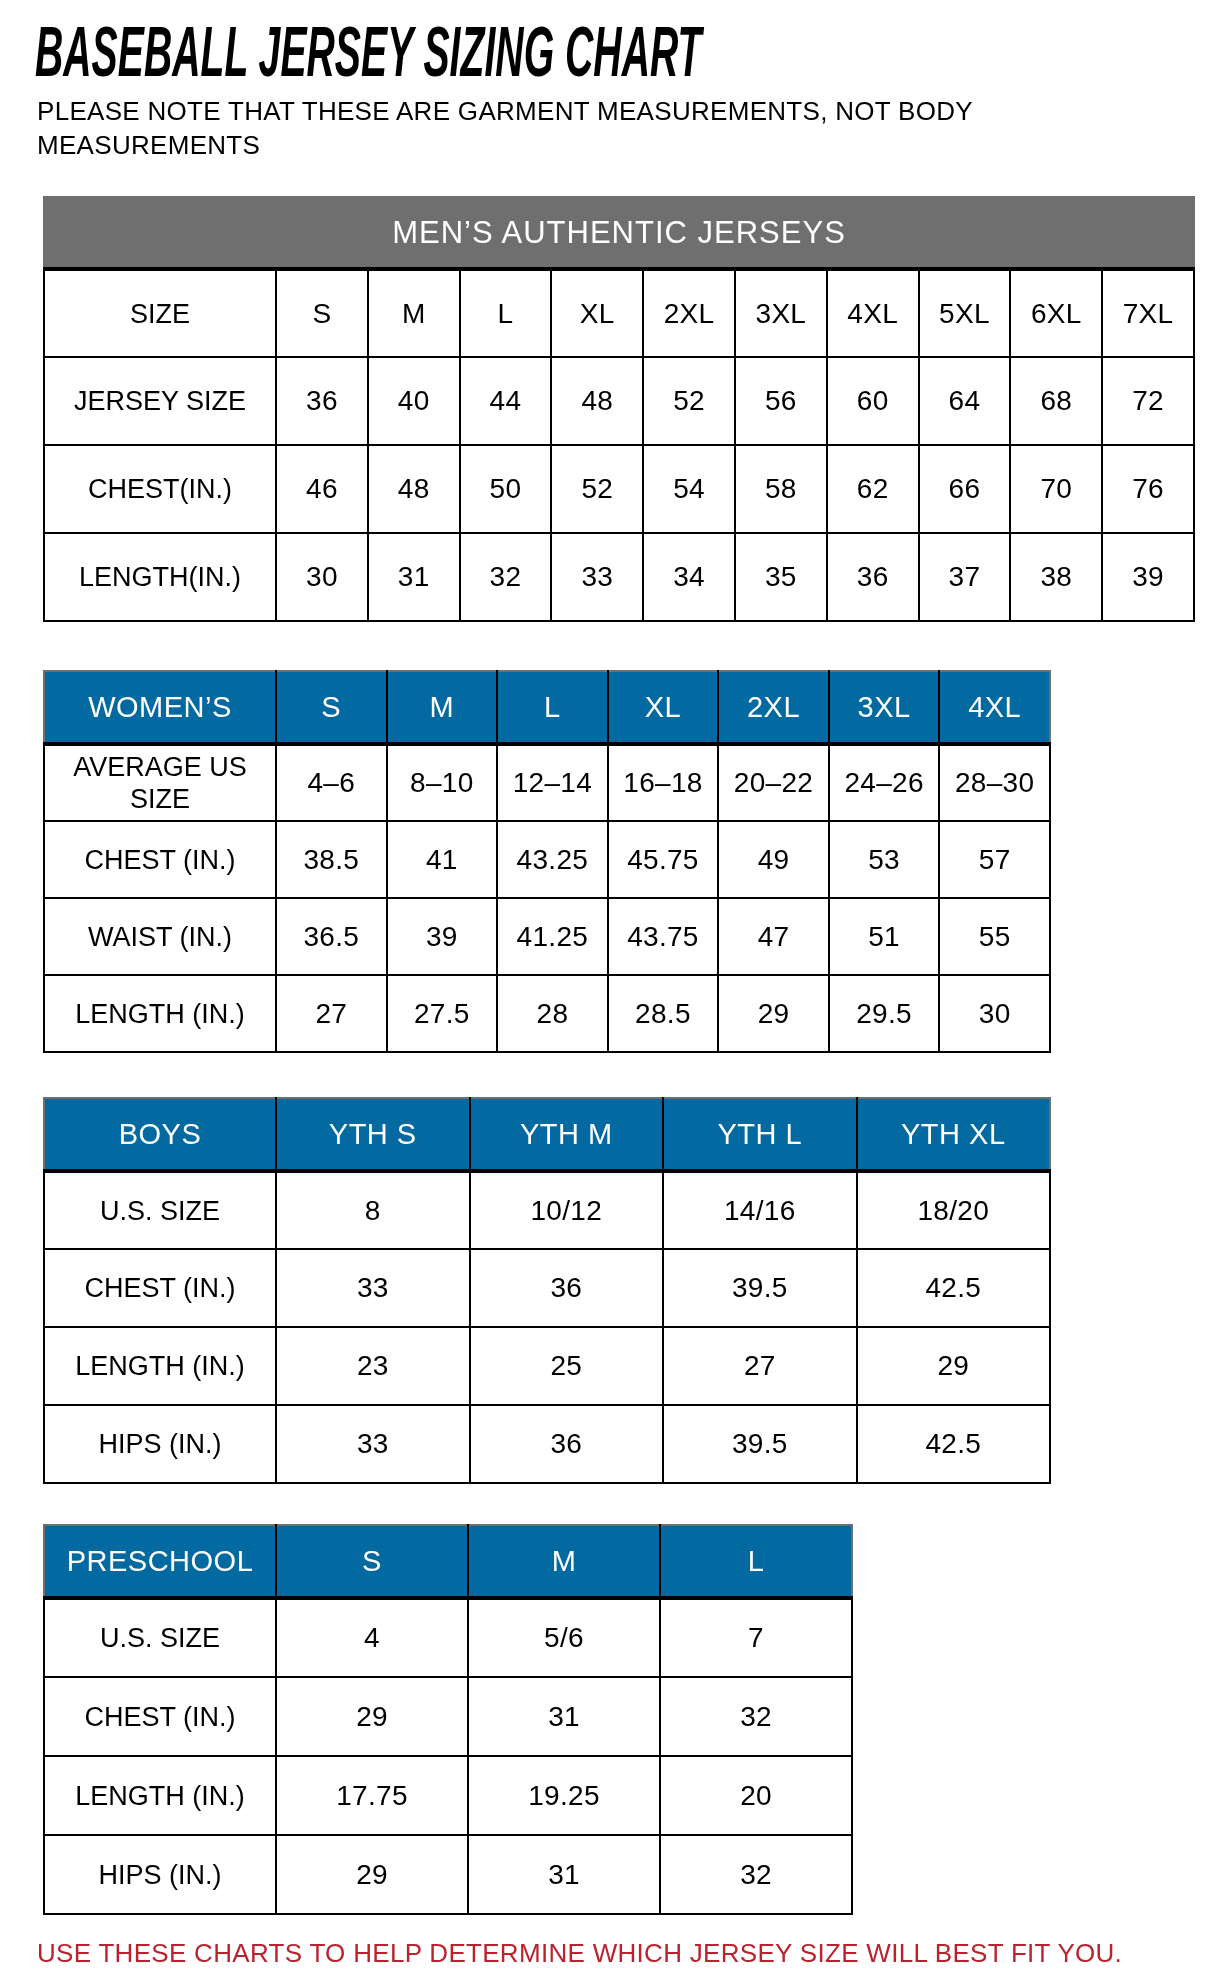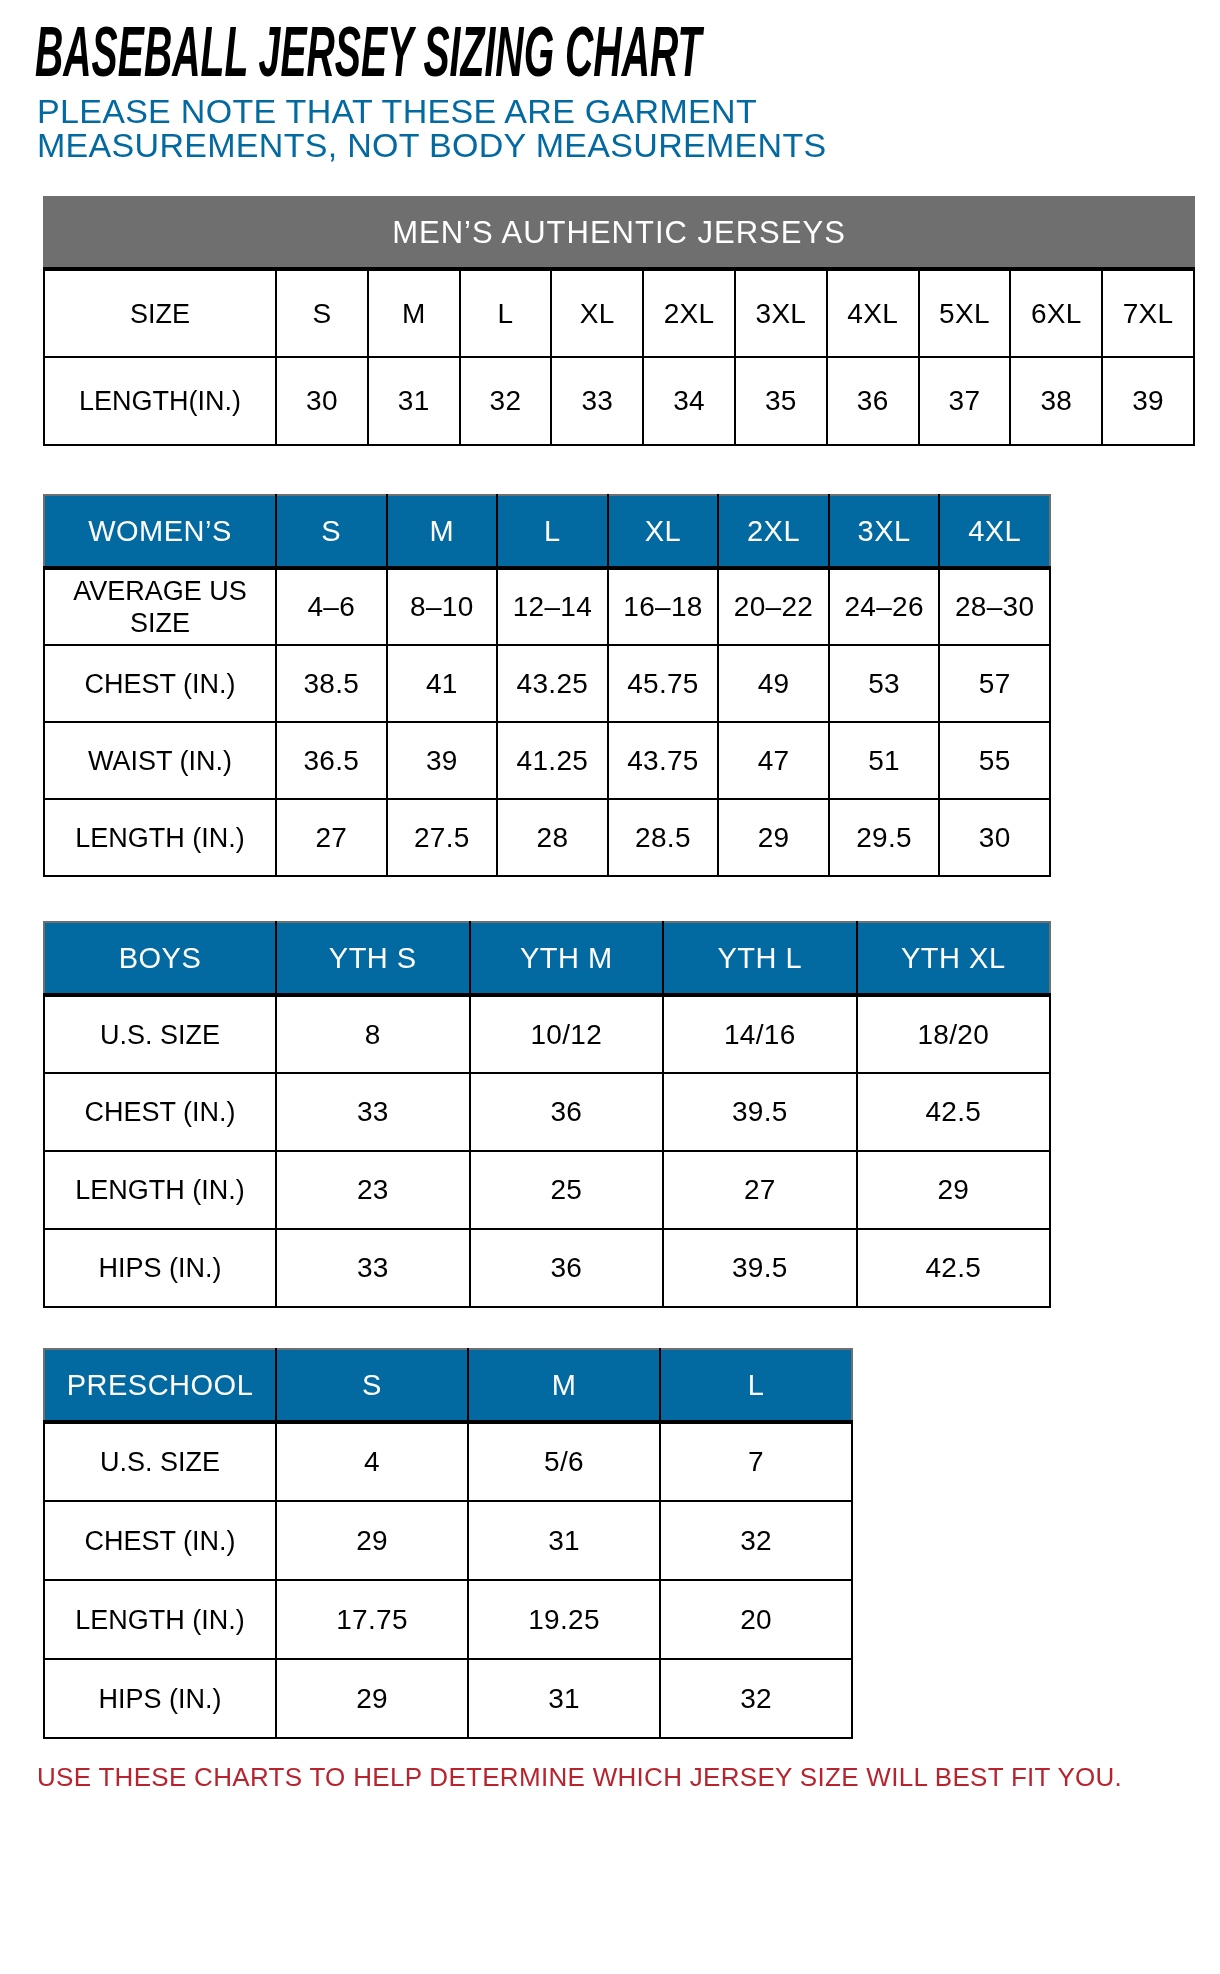--- a/index.html
+++ b/index.html
@@ -30,23 +30,23 @@
     transform: scaleX(0.56);
     transform-origin: left center;
     letter-spacing: 0px;
     color: #000000;
   }
 
   
   .note {
     margin: 10px 0 0 37px;
     width: 940px;
-    font-size: 34px;
+    font-size: 26px;
     line-height: 34px;
-    color: #0369a1;
+    color: #000000;
     letter-spacing: 0.3px;
   }
   .footer-note {
     margin: 22px 0 1px 37px;
     font-size: 26px;
     line-height: 32px;
     color: #b9232e;
     letter-spacing: 0.3px;
     white-space: nowrap;
   }
@@ -142,20 +142,46 @@
           <td>L</td>
           <td>XL</td>
           <td>2XL</td>
           <td>3XL</td>
           <td>4XL</td>
           <td>5XL</td>
           <td>6XL</td>
           <td>7XL</td>
         </tr>
         <tr>
+          <th class="lbl">JERSEY SIZE</th>
+          <td>36</td>
+          <td>40</td>
+          <td>44</td>
+          <td>48</td>
+          <td>52</td>
+          <td>56</td>
+          <td>60</td>
+          <td>64</td>
+          <td>68</td>
+          <td>72</td>
+        </tr>
+        <tr>
+          <th class="lbl">CHEST(IN.)</th>
+          <td>46</td>
+          <td>48</td>
+          <td>50</td>
+          <td>52</td>
+          <td>54</td>
+          <td>58</td>
+          <td>62</td>
+          <td>66</td>
+          <td>70</td>
+          <td>76</td>
+        </tr>
+        <tr>
           <th class="lbl">LENGTH(IN.)</th>
           <td>30</td>
           <td>31</td>
           <td>32</td>
           <td>33</td>
           <td>34</td>
           <td>35</td>
           <td>36</td>
           <td>37</td>
           <td>38</td>

